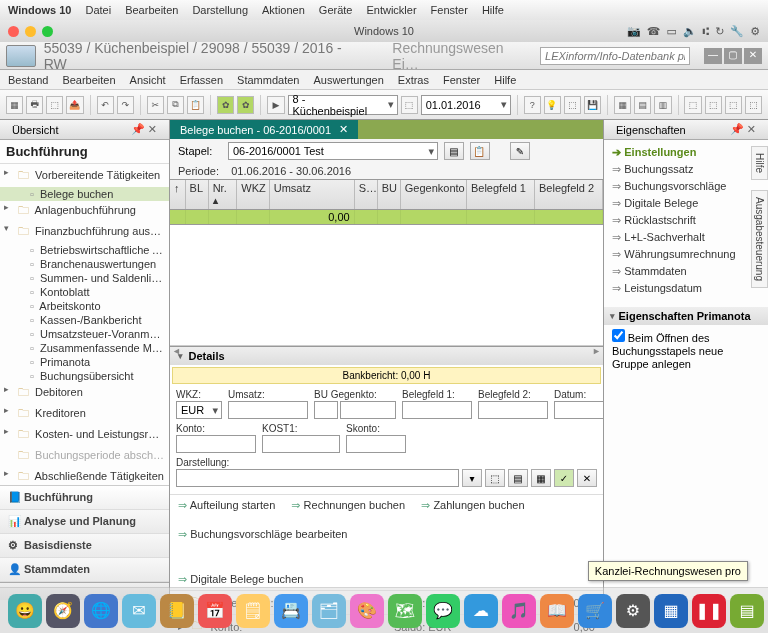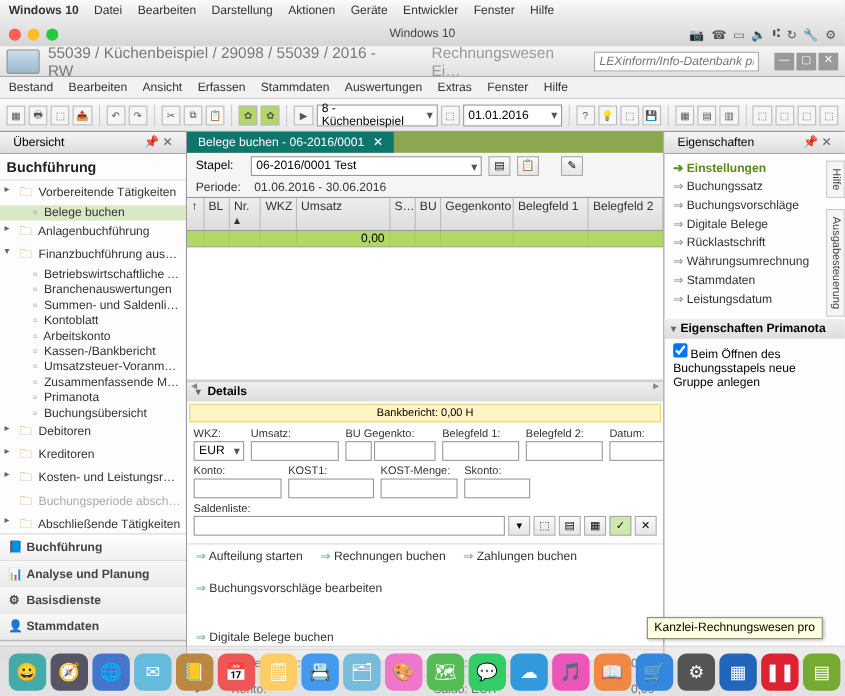--- a/index.html
+++ b/index.html
@@ -316,31 +316,27 @@
         <div class="detrow">
           <div class="detcol">
               <label>Konto:</label>
               <input style="width: 80px;">
             </div>
           <div class="detcol">
               <label>KOST1:</label>
               <input style="width: 78px;">
             </div>
           <div class="detcol">
-              <label>KOST-Menge:</label>
-              <input style="width: 70px;">
-            </div>
-          <div class="detcol">
               <label>Skonto:</label>
               <input style="width: 60px;">
             </div>
         </div>
         <div class="detrow">
           <div class="detcol" style="flex:1">
-              <label>Saldenliste:</label>
+              <label>Darstellung:</label>
             <div style="display:flex;gap:3px">
               <input style="flex: 1 1 0%;">
               <div class="smbtn">▾</div>
               <div class="smbtn">⬚</div>
               <div class="smbtn">▤</div>
               <div class="smbtn">▦</div>
               <div class="smbtn" style="background:#cfe8b0">✓</div>
               <div class="smbtn">✕</div>
             </div>
           </div>
@@ -377,20 +373,21 @@
     <div class="sidehead">
       <span>Eigenschaften</span>
       <span class="pins"><span>📌</span> <span>✕</span></span>
     </div>
     <div class="rp-list" id="rplist">
         <div class="rp-item hl">Einstellungen</div>
         <div class="rp-item">Buchungssatz</div>
         <div class="rp-item">Buchungsvorschläge</div>
         <div class="rp-item">Digitale Belege</div>
         <div class="rp-item">Rücklastschrift</div>
+        <div class="rp-item">L+L-Sachverhalt</div>
         <div class="rp-item">Währungsumrechnung</div>
         <div class="rp-item">Stammdaten</div>
         <div class="rp-item">Leistungsdatum</div>
       </div>
     <div class="rp-sub">
         <span>Eigenschaften Primanota</span>
       </div>
     <div class="rp-check">
       <input type="checkbox" checked="" style=""> <span>Beim Öffnen des Buchungsstapels neue Gruppe anlegen</span>
     </div>

